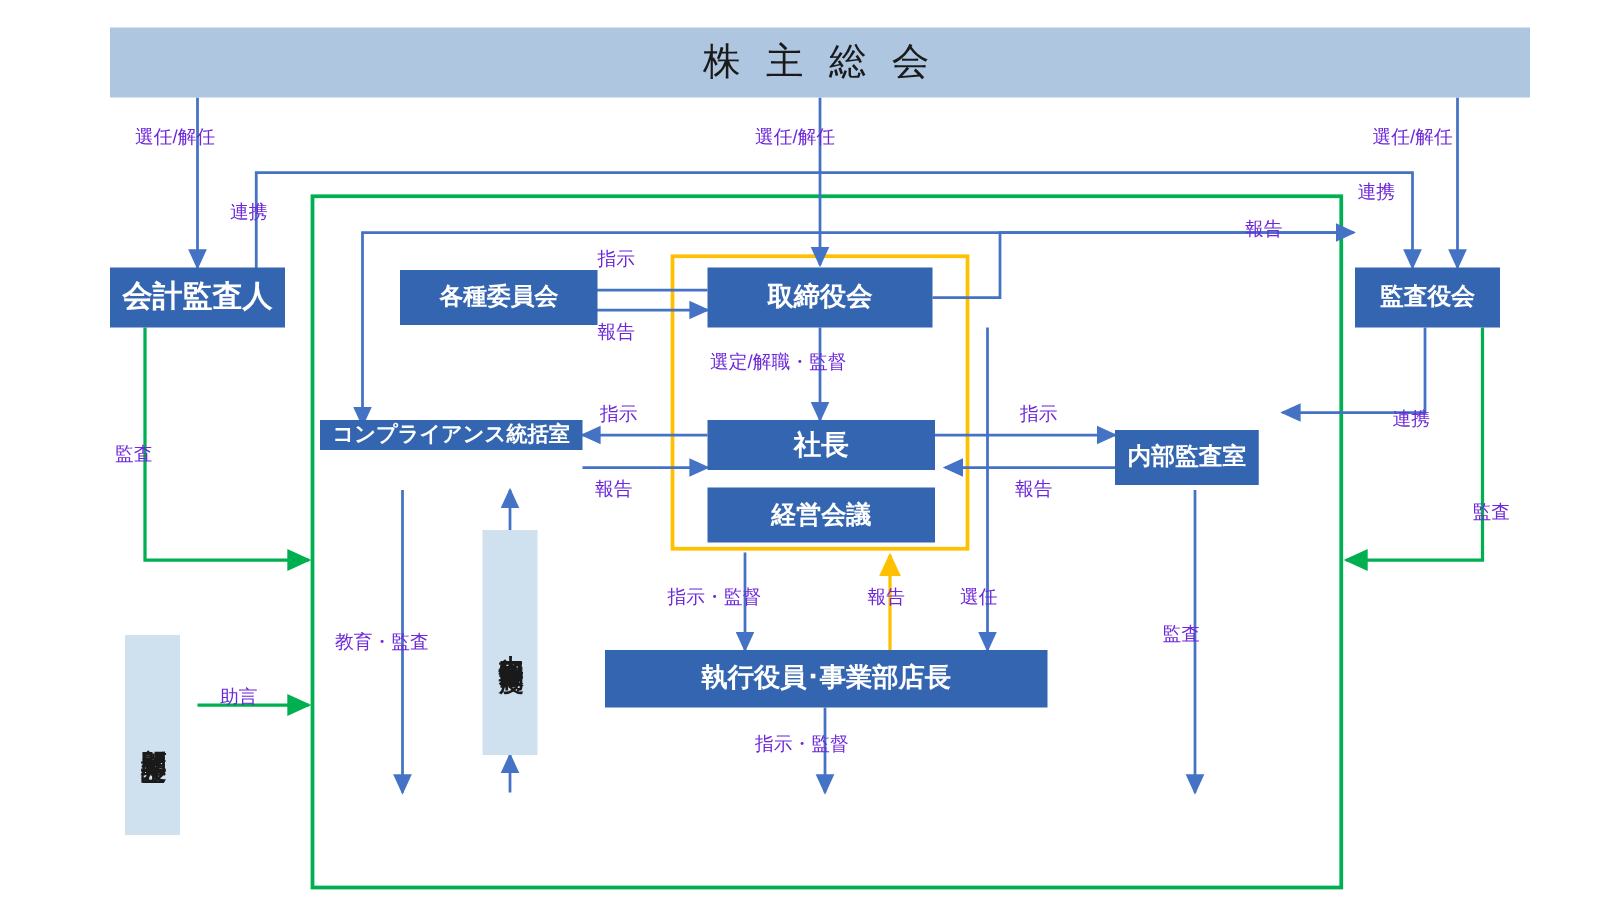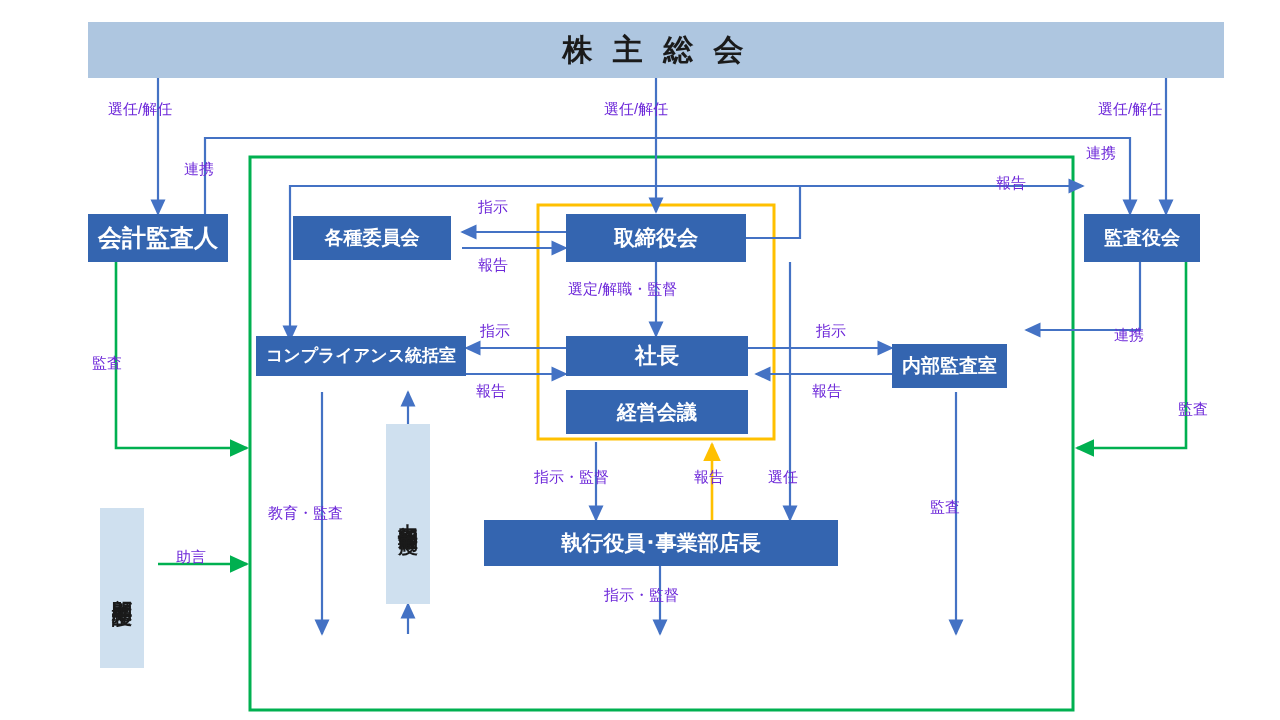--- a/index.html
+++ b/index.html
@@ -16,21 +16,21 @@
     position:absolute;
     box-sizing:border-box;
     display:flex;align-items:center;justify-content:center;
     text-align:center;
     color:#ffffff;
     background:#3465b0;
     font-weight:bold;
     line-height:1.25;
   }
   .node.header{
-    background:#aec6e0;color:#1a1a1a;font-weight:bold;
+    background:#aec6e0;color:#1a1a1a;font-weight:normal;
     letter-spacing:6px;
   }
   .node.lightblue{
     background:#cfe0ef;color:#1a1a1a;
   }
   .label{
     position:absolute;
     color:#6d28d9;
     font-size:15px;
     white-space:nowrap;
@@ -111,25 +111,25 @@
 
     <path d="M408,424 L408,392" fill="none" stroke="#4472c4" stroke-width="2.2" marker-end="url(#ab)"></path>
   </svg>
 
   <div class="node header" style="left:88px;top:22px;width:1136px;height:56px;font-size:30px;">株 主 総 会</div>
 
   <div class="node" style="left:88px;top:214px;width:140px;height:48px;font-size:24px;">会計監査人</div>
 
   <div class="node" style="left:1084px;top:214px;width:116px;height:48px;font-size:19px;">監査役会</div>
 
-  <div class="node" style="left:293px;top:216px;width:158px;height:44px;font-size:19px;">各種委員会</div>
+  <div class="node" style="left:320px;top:216px;width:158px;height:44px;font-size:19px;">各種委員会</div>
 
   <div class="node" style="left:566px;top:214px;width:180px;height:48px;font-size:21px;">取締役会</div>
 
-  <div class="node" style="left:256px;top:336px;width:210px;height:40px;font-size:17px;">コンプライアンス統括室</div>
+  <div class="node" style="left:256px;top:336px;width:210px;height:24px;font-size:17px;">コンプライアンス統括室</div>
 
   <div class="node" style="left:566px;top:336px;width:182px;height:40px;font-size:22px;">社長</div>
 
   <div class="node" style="left:566px;top:380px;width:182px;height:44px;font-size:20px;margin-top:10px;">経営会議</div>
 
   <div class="node" style="left:892px;top:344px;width:115px;height:44px;font-size:19px;">内部監査室</div>
 
   <div class="node lightblue vert-text" style="left:386px;top:424px;width:44px;height:180px;font-size:20px;font-weight:bold;">内部通報制度</div>
 
   <div class="node lightblue vert-text" style="left:100px;top:508px;width:44px;height:160px;font-size:20px;font-weight:bold;">顧問弁護士</div>

